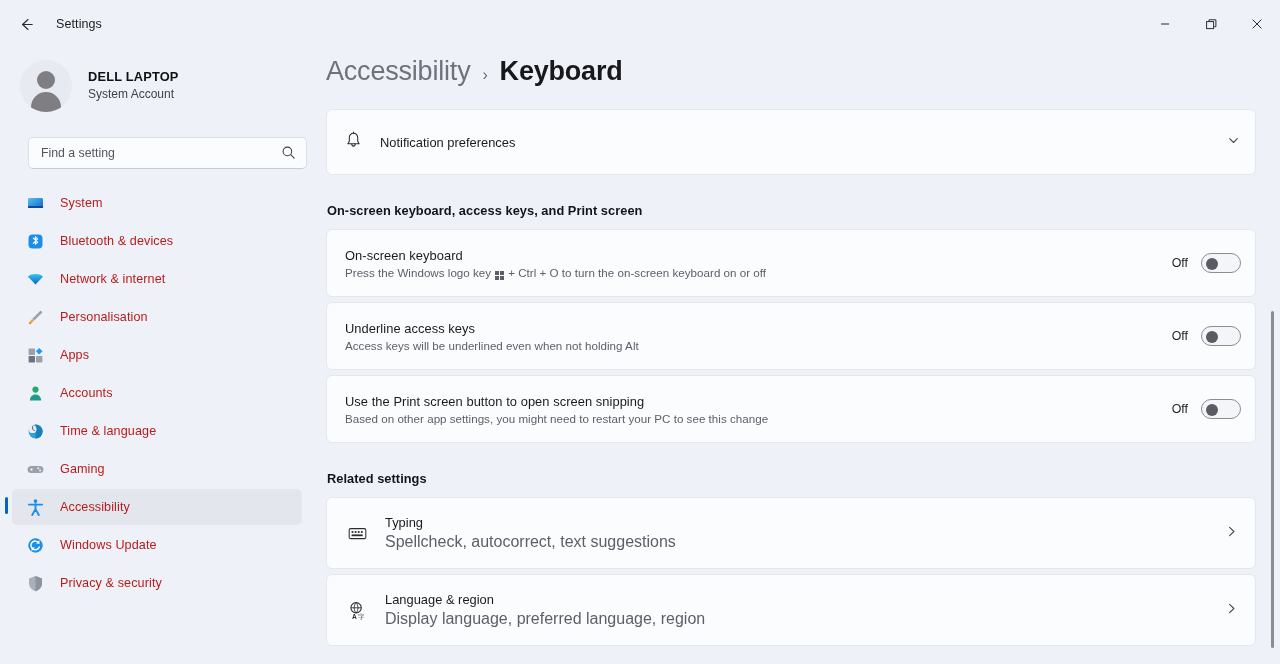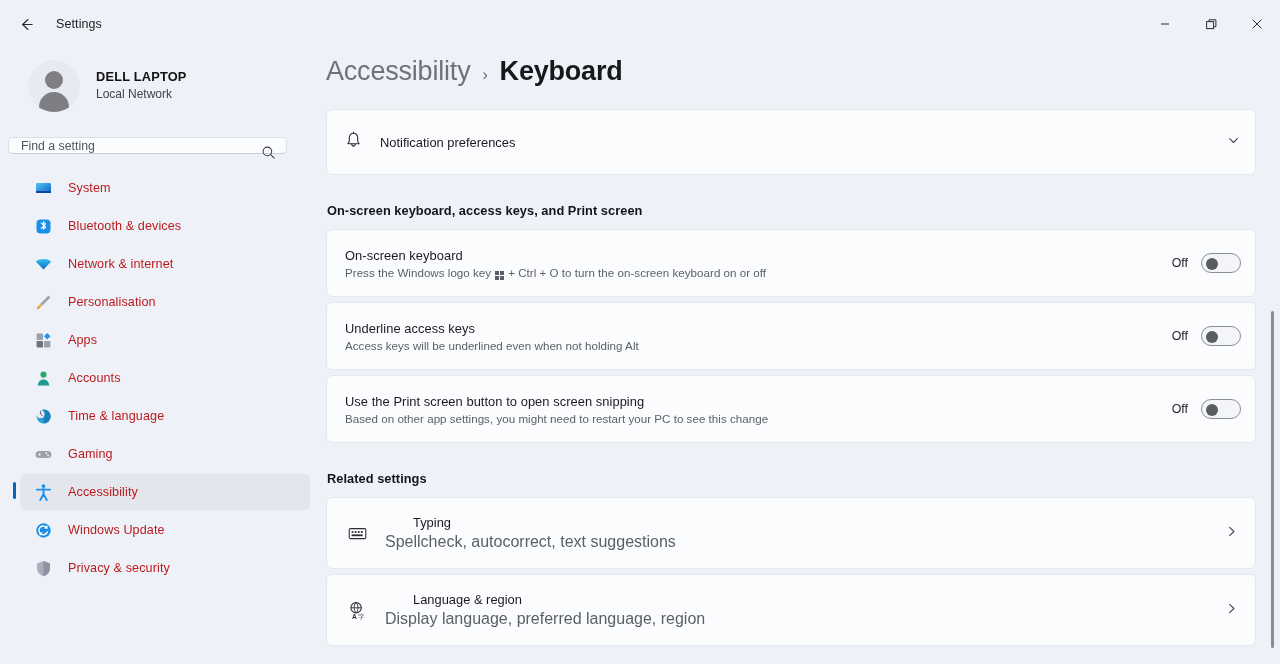--- a/index.html
+++ b/index.html
@@ -32,21 +32,21 @@
     position: absolute; top: 0; right: 0; display: flex; height: 48px;
   }
   .wc {
     width: 46px; height: 48px;
     display: flex; align-items: center; justify-content: center;
     cursor: pointer;
   }
 
   
   .sidebar {
-    position: absolute; top: 48px; left: 8px;
+    position: absolute; top: 48px; left: 0;
     width: 312px; height: 616px;
   }
   .account {
     display: flex; align-items: center;
     margin: 12px 0 0 20px;
   }
   .avatar {
     width: 52px; height: 52px; border-radius: 50%;
     background: #e8eaf1; position: relative; overflow: hidden;
     flex: none;
@@ -65,22 +65,22 @@
     background: #7e7e83;
   }
   .acct-text { margin-left: 16px; line-height: 1.32; }
   .acct-name {
     font-size: 12.8px; font-weight: bold; color: #111; letter-spacing: .2px;
   }
   .acct-sub { font-size: 12px; color: #40424a; margin-top: 1px; }
 
   .searchbox {
     position: relative;
-    margin: 25px 0 0 0;
-    width: 279px; height: 17px;
+    margin: 25px 0 0 28px;
+    width: 279px; height: 32px;
     background: #fbfcfe;
     border: 1px solid #dcdfe6;
     border-bottom: 1px solid #c9ccd4;
     border-radius: 5px;
     display: flex; 
     cursor: text;
   }
   .searchbox input {
     border: 0; outline: 0; background: transparent;
     font-family: "Liberation Sans", sans-serif;
@@ -176,21 +176,21 @@
     position: absolute; top: 4px; left: 4px;
     width: 12px; height: 12px; border-radius: 50%;
     background: #5a5c63;
   }
 
   .card-link {
     height: 72px; padding: 0 16px 0 18px; margin-bottom: 5px;
   }
   .lk-icon { width: 24px; flex: none; display: flex; justify-content: center; }
   .lk-texts { margin-left: 16px; flex: 1; }
-  .lk-title { font-size: 12.9px; color: #1b1b1f; margin-left: 28px; }
+  .lk-title { font-size: 12.9px; color: #1b1b1f; }
   .lk-sub { font-size: 16px; color: #5c5f68; margin-top: 3px; }
 
   
   .scrollbar {
     position: absolute; right: 3px; top: 263px;
     width: 10px; height: 337px;
     display: flex; justify-content: center;
     cursor: pointer;
   }
   .scrollbar .thumb {
@@ -231,21 +231,21 @@
 
 <div class="sidebar">
 
   <div class="account">
     <div class="avatar">
       <div class="head"></div>
       <div class="body"></div>
     </div>
     <div class="acct-text">
       <div class="acct-name">DELL LAPTOP</div>
-      <div class="acct-sub">Local Network</div>
+      <div class="acct-sub">System Account</div>
     </div>
   </div>
 
   <div class="searchbox">
     <input placeholder="Find a setting" style="">
     <span class="search-icon">
       <svg width="15" height="15" viewBox="0 0 15 15">
         <circle cx="6.4" cy="6.4" r="4.3" fill="none" stroke="#3a3c42" stroke-width="1.05"></circle>
         <path d="M9.7 9.7 L13.2 13.2" stroke="#3a3c42" stroke-width="1.05" stroke-linecap="round"></path>
       </svg>

